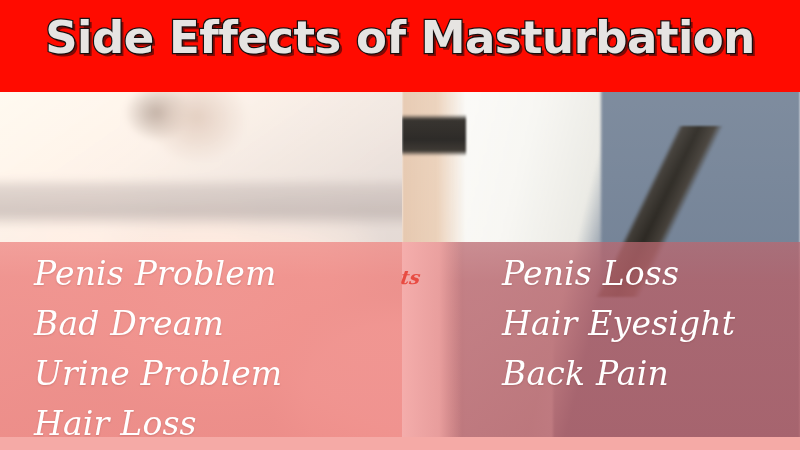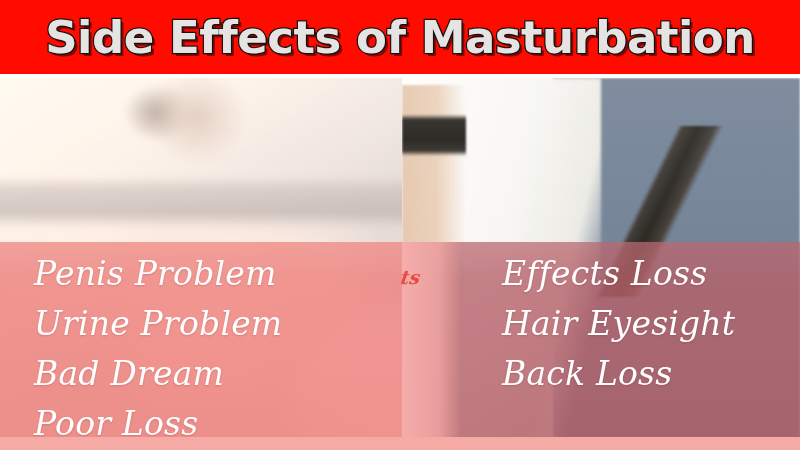--- a/index.html
+++ b/index.html
@@ -7,21 +7,21 @@
 
   #poster{
     position:relative;
     width:800px;height:450px;
     overflow:hidden;
     background:#fff;
   }
 
   
   .banner{
-    position:absolute;left:0;top:0;width:800px;height:74px;
+    position:absolute;left:0;top:0;width:800px;height:92px;
     background:#ff0b00;
     z-index:40;
   }
   .banner-title{
     position:absolute;left:0;top:12px;width:800px;
     text-align:center;
     font-family:"DejaVu Sans","Liberation Sans",sans-serif;
     font-weight:bold;
     font-size:45px;
     line-height:52px;
@@ -213,24 +213,24 @@
   <div class="overlay footer-strip"></div>
 
   <div class="watermark">ts</div>
 
   <div class="banner">
     <div class="banner-title">Side Effects of Masturbation</div>
   </div>
 
   <div class="list list-left">
     <span class="list-item">Penis Problem</span>
+    <span class="list-item">Bad Dream</span>
     <span class="list-item">Urine Problem</span>
-    <span class="list-item">Bad Dream</span>
-    <span class="list-item">Poor Loss</span>
+    <span class="list-item">Hair Loss</span>
   </div>
 
   <div class="list list-right">
-    <span class="list-item">Effects Loss</span>
+    <span class="list-item">Penis Loss</span>
     <span class="list-item">Hair Eyesight</span>
-    <span class="list-item">Back Loss</span>
+    <span class="list-item">Back Pain</span>
   </div>
 
 </div>
 
 </body></html>

